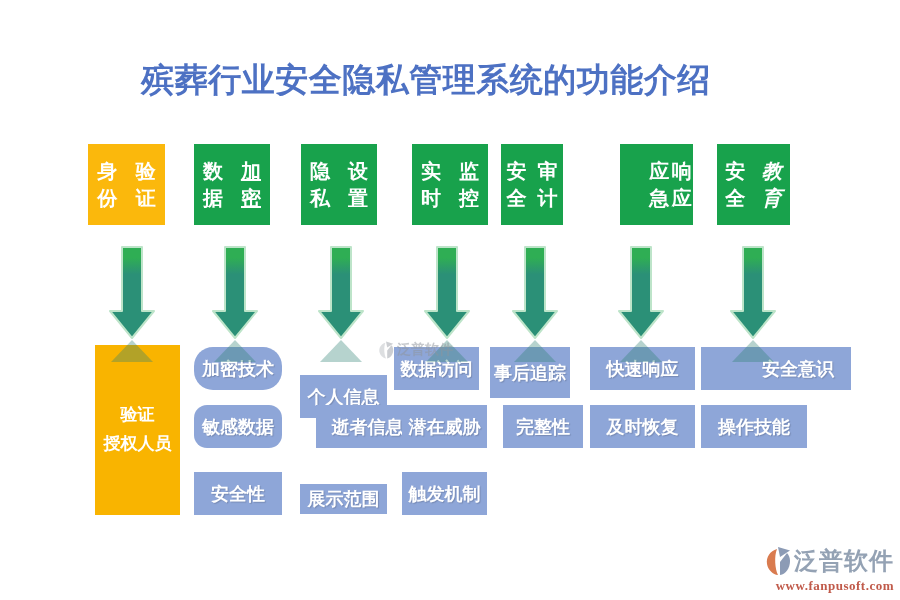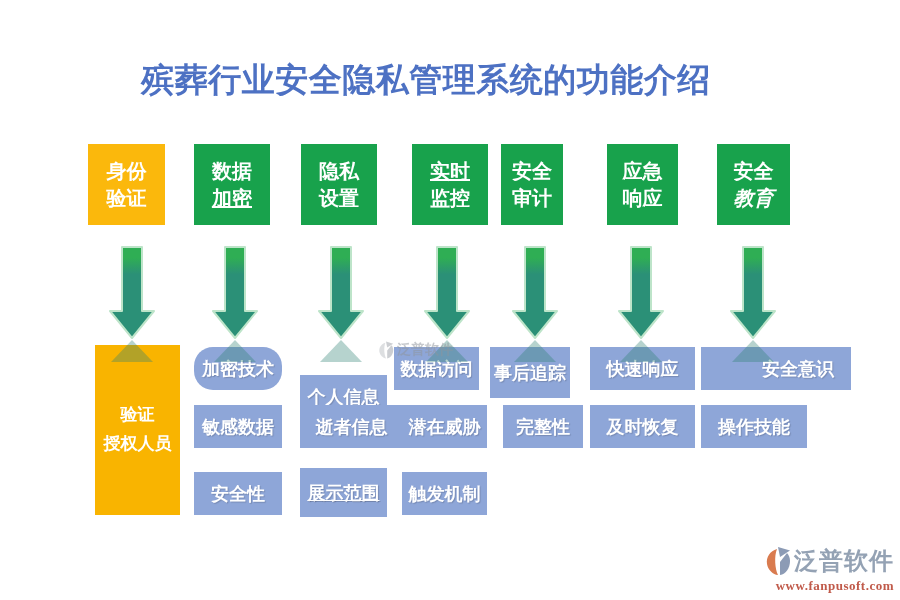--- a/index.html
+++ b/index.html
@@ -8,21 +8,21 @@
     background:#ffffff;
     font-family:"Liberation Sans","DejaVu Sans",sans-serif;
   }
   .page-title{
     position:absolute;top:36px;left:0;width:852px;
     text-align:center;font-size:33px;font-weight:bold;
     color:var(--c-title);letter-spacing:0.5px;white-space:nowrap;
   }
   .col-header{
     position:absolute;z-index:1;
-    display:flex;flex-direction:column;align-items:center;justify-content:center;
+    display:flex;flex-direction:row;align-items:center;justify-content:center;
     color:var(--c-box-text);font-weight:bold;font-size:20px;line-height:1.35;
     text-align:center;
   }
   .col-header.green{background:var(--c-header-green);}
   .col-header.orange{background:var(--c-header-orange);}
   .feature-box{
     position:absolute;z-index:1;
     display:flex;align-items:center;justify-content:center;
     background:var(--c-item-blue);color:var(--c-box-text);
     font-weight:bold;font-size:18px;white-space:nowrap;
@@ -96,43 +96,43 @@
           <stop offset="0" stop-color="#2FAE54"></stop>
           <stop offset="0.12" stop-color="#2FAE54"></stop>
           <stop offset="0.3" stop-color="#2B9077"></stop>
           <stop offset="1" stop-color="#2B9077"></stop>
         </linearGradient>
       </defs>
       <polygon points="15,2 35,2 35,66 47,66 25,93 3,66 15,66" fill="url(#ag1)" stroke="#BDE4C9" stroke-width="2" stroke-linejoin="round"></polygon>
     </svg>
     <div class="ghost" style="left: 214px; top: 340px;"></div>
     <div class="feature-box" style="left: 194px; top: 347px; width: 88px; height: 43px; border-radius: 19px;">加密技术</div>
-    <div class="feature-box" style="left: 194px; top: 405px; width: 88px; height: 43px;">敏感数据</div>
+    <div class="feature-box" style="left: 194px; top: 405px; width: 88px; height: 43px; border-radius: 13px;">敏感数据</div>
     <div class="feature-box" style="left: 194px; top: 472px; width: 88px; height: 43px;">安全性</div>
     <div class="col-header green" style="left: 301px; top: 144px; width: 76px; height: 81px;">
       <span style="display: block;">隐私</span>
       <span style="display: block;">设置</span>
     </div>
     <svg class="arrow-svg" width="50" height="96" viewBox="0 0 50 96" style="left: 316px; top: 245px;">
       <defs>
         <linearGradient id="ag2" x1="0" y1="0" x2="0" y2="1">
           <stop offset="0" stop-color="#2FAE54"></stop>
           <stop offset="0.12" stop-color="#2FAE54"></stop>
           <stop offset="0.3" stop-color="#2B9077"></stop>
           <stop offset="1" stop-color="#2B9077"></stop>
         </linearGradient>
       </defs>
       <polygon points="15,2 35,2 35,66 47,66 25,93 3,66 15,66" fill="url(#ag2)" stroke="#BDE4C9" stroke-width="2" stroke-linejoin="round"></polygon>
     </svg>
     <div class="ghost" style="left: 320px; top: 340px;"></div>
     <div class="feature-box" style="left: 300px; top: 347px; width: 87px; height: 43px; margin-top: 28px;">个人信息</div>
-    <div class="feature-box" style="left: 300px; top: 405px; width: 103px; height: 43px;">逝者信息</div>
-    <div class="feature-box" style="left: 300px; top: 468px; width: 87px; height: 49px; text-decoration: underline;">展示范围</div>
+    <div class="feature-box" style="left: 316px; top: 405px; width: 103px; height: 43px;">逝者信息</div>
+    <div class="feature-box" style="left: 300px; top: 484px; width: 87px; height: 30px;">展示范围</div>
     <div class="col-header green" style="left: 412px; top: 144px; width: 76px; height: 81px;">
-      <span style="display: block; text-decoration: underline;">实时</span>
+      <span style="display: block;">实时</span>
       <span style="display: block;">监控</span>
     </div>
     <svg class="arrow-svg" width="50" height="96" viewBox="0 0 50 96" style="left: 422px; top: 245px;">
       <defs>
         <linearGradient id="ag3" x1="0" y1="0" x2="0" y2="1">
           <stop offset="0" stop-color="#2FAE54"></stop>
           <stop offset="0.12" stop-color="#2FAE54"></stop>
           <stop offset="0.3" stop-color="#2B9077"></stop>
           <stop offset="1" stop-color="#2B9077"></stop>
         </linearGradient>
@@ -154,21 +154,21 @@
           <stop offset="0.12" stop-color="#2FAE54"></stop>
           <stop offset="0.3" stop-color="#2B9077"></stop>
           <stop offset="1" stop-color="#2B9077"></stop>
         </linearGradient>
       </defs>
       <polygon points="15,2 35,2 35,66 47,66 25,93 3,66 15,66" fill="url(#ag4)" stroke="#BDE4C9" stroke-width="2" stroke-linejoin="round"></polygon>
     </svg>
     <div class="ghost" style="left: 514px; top: 340px;"></div>
     <div class="feature-box" style="left: 490px; top: 347px; width: 80px; height: 51px; text-align: center;">事后追踪</div>
     <div class="feature-box" style="left: 503px; top: 405px; width: 80px; height: 43px;">完整性</div>
-    <div class="col-header green" style="left: 607px; top: 144px; width: 71px; height: 81px;">
+    <div class="col-header green" style="left: 620px; top: 144px; width: 45px; height: 81px; padding-left: 28px;">
       <span style="display: block;">应急</span>
       <span style="display: block;">响应</span>
     </div>
     <svg class="arrow-svg" width="50" height="96" viewBox="0 0 50 96" style="left: 616px; top: 245px;">
       <defs>
         <linearGradient id="ag5" x1="0" y1="0" x2="0" y2="1">
           <stop offset="0" stop-color="#2FAE54"></stop>
           <stop offset="0.12" stop-color="#2FAE54"></stop>
           <stop offset="0.3" stop-color="#2B9077"></stop>
           <stop offset="1" stop-color="#2B9077"></stop>

